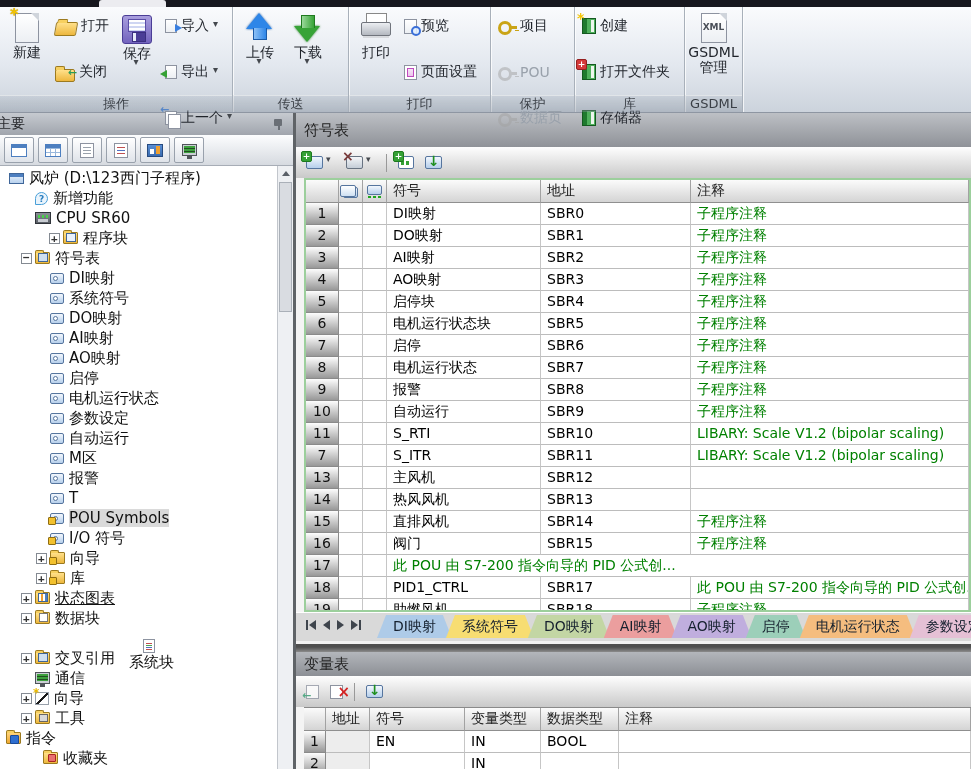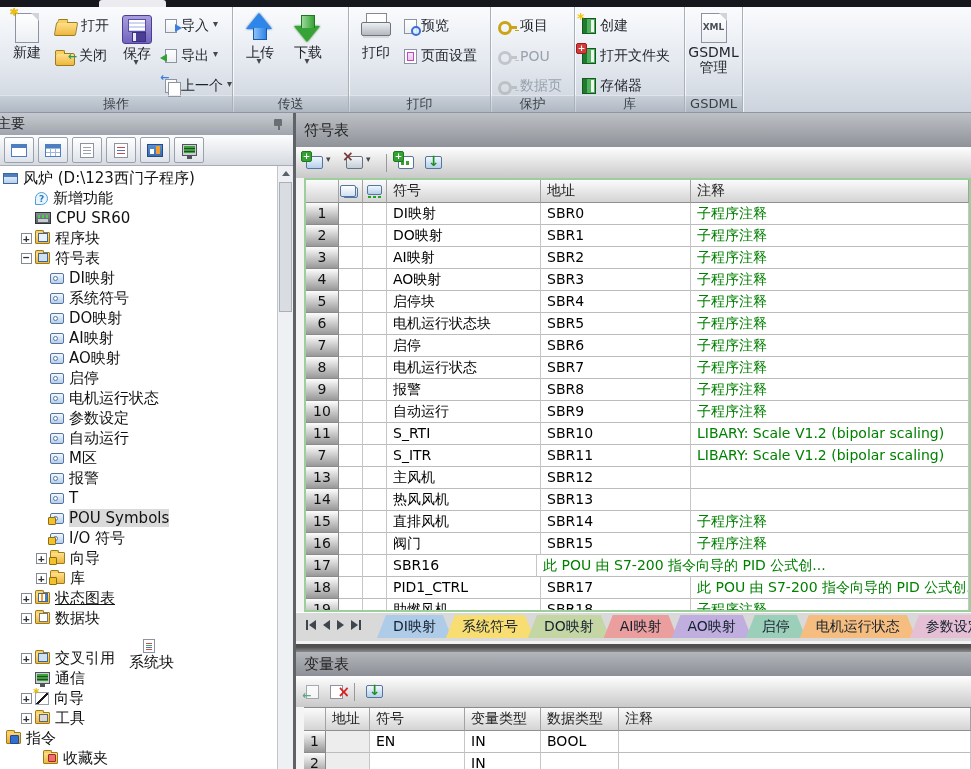--- a/index.html
+++ b/index.html
@@ -18,21 +18,21 @@
 .rgroup:nth-child(1){width:233px}
 .rgroup:nth-child(2){width:116px}
 .rgroup:nth-child(3){width:142px}
 .rgroup:nth-child(4){width:84px}
 .rgroup:nth-child(5){width:110px}
 .rgroup:nth-child(6){width:58px}
 .rgc{display:flex;align-items:flex-start;padding:3px 3px 0 3px;height:86px;box-sizing:border-box}
 .rglabel{position:absolute;left:0;right:0;bottom:0;height:16px;line-height:16px;text-align:center;
   font-size:13px;color:#3a3f46;background:linear-gradient(rgba(158,168,180,.22),rgba(134,144,156,.4));
   border-top:1px solid rgba(255,255,255,.6)}
-.rcol{display:flex;flex-direction:column;gap:4px;margin:3px 1px}
+.rcol{display:flex;flex-direction:column;gap:20px;margin:3px 1px}
 .rbtn{display:flex;align-items:center;gap:4px;padding:2px 3px;border-radius:3px;font-size:14px;color:#1f232a;white-space:nowrap;cursor:default}
 .rbtn.lg{flex-direction:column;gap:2px;min-width:42px;text-align:center;padding-top:3px}
 .rbtn.lg .lbl{line-height:15px;white-space:normal;max-width:56px}
 .rbtn.sm{height:22px}
 .caret{width:9px;height:9px;position:relative;flex:none}
 .caret::after{content:"▾";position:absolute;top:-4px;left:0;font-size:10px;color:#44484e}
 .rbtn.lg .caret::after{top:-7px;left:1px}
 .dis .lbl{color:#99a1ab}
 .dis .ic{filter:grayscale(1);opacity:.5}
 
@@ -372,35 +372,35 @@
           </div>
           <div class="stbtn">
             <span class="ic chart-view-icon"></span>
           </div>
           <div class="stbtn">
             <span class="ic communications-view-icon"></span>
           </div>
         </div>
       <div class="side-body">
         <div class="tree" id="tree">
-            <div class="trow" style="">
+            <div class="trow" style="padding-left: 6px;">
               <span class="ic project-icon"></span>
               <span class="tlabel">风炉 (D:\123西门子程序)</span>
             </div>
             <div class="trow" style="padding-left: 21px;">
               <span class="exp none"></span>
               <span class="ic whats-new-icon"></span>
               <span class="tlabel">新增功能</span>
             </div>
             <div class="trow" style="padding-left: 21px;">
               <span class="exp none"></span>
               <span class="ic cpu-icon"></span>
               <span class="tlabel">CPU SR60</span>
             </div>
-            <div class="trow" style="padding-left: 21px;">
+            <div class="trow" style="padding-left: 21px; margin-left: 28px;">
               <span class="exp plus"></span>
               <span class="ic program-block-icon"></span>
               <span class="tlabel">程序块</span>
             </div>
             <div class="trow" style="padding-left: 21px;">
               <span class="exp minus"></span>
               <span class="ic symbol-table-icon"></span>
               <span class="tlabel">符号表</span>
             </div>
             <div class="trow" style="padding-left: 36px;">
@@ -698,21 +698,20 @@
               <div class="cell icoc c-ic"></div>
               <div class="cell icoc c-ic"></div>
               <div class="cell c-sym">阀门</div>
               <div class="cell c-adr">SBR15</div>
               <div class="cell cmtc c-cmt" style="color: rgb(0, 128, 0);">子程序注释</div>
             </div>
             <div class="srow">
               <div class="cell gutc c-gut">17</div>
               <div class="cell icoc c-ic"></div>
               <div class="cell icoc c-ic"></div>
-              <div class="cell c-adr">SBR16</div>
               <div class="cell cmtc c-cmt" style="color: rgb(0, 128, 0);">此 POU 由 S7-200 指令向导的 PID 公式创...</div>
             </div>
             <div class="srow">
               <div class="cell gutc c-gut">18</div>
               <div class="cell icoc c-ic"></div>
               <div class="cell icoc c-ic"></div>
               <div class="cell c-sym">PID1_CTRL</div>
               <div class="cell c-adr">SBR17</div>
               <div class="cell cmtc c-cmt" style="color: rgb(0, 128, 0);">此 POU 由 S7-200 指令向导的 PID 公式创...</div>
             </div>

